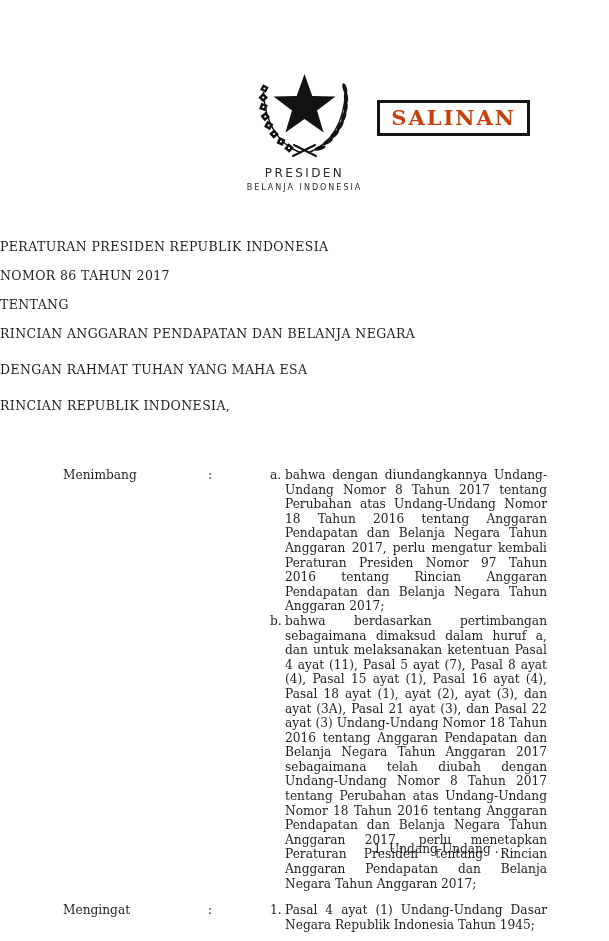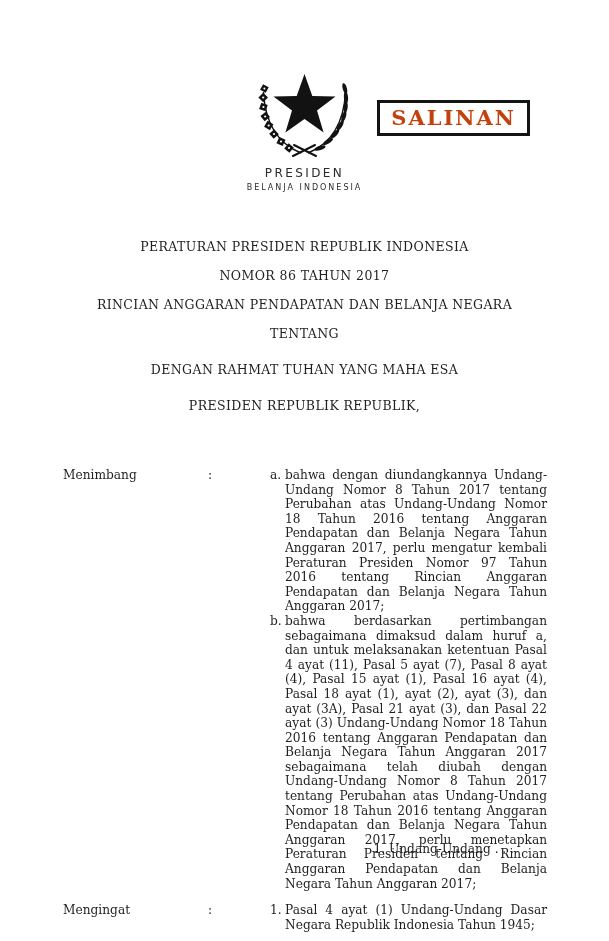--- a/index.html
+++ b/index.html
@@ -38,21 +38,20 @@
     font-size: 21px;
     letter-spacing: 2px;
     color: #c2410c;
     background: #fff;
   }
 
   
   .title-block {
     position: absolute;
     top: 232px; left: 0; right: 0;
-    text-align: center;
     font-size: 12.5px;
     letter-spacing: 0.4px;
   }
   .title-line { line-height: 29px; }
   .invocation-line { line-height: 29px; margin-top: 7px; }
   .issuer-line { line-height: 29px; margin-top: 7px; }
 
   
   .clauses {
     position: absolute;
@@ -142,24 +141,24 @@
     </span>
     <div class="lh-line lh-line1">PRESIDEN</div>
     <div class="lh-line lh-line2">BELANJA INDONESIA</div>
   </div>
 
   <div class="salinan">SALINAN</div>
 
   <div class="title-block">
     <div class="title-line">PERATURAN PRESIDEN REPUBLIK INDONESIA</div>
     <div class="title-line">NOMOR 86 TAHUN 2017</div>
+    <div class="title-line">TENTANG</div>
     <div class="title-line">RINCIAN ANGGARAN PENDAPATAN DAN BELANJA NEGARA</div>
-    <div class="title-line">TENTANG</div>
     <div class="invocation-line">DENGAN RAHMAT TUHAN YANG MAHA ESA</div>
-    <div class="issuer-line">PRESIDEN REPUBLIK REPUBLIK,</div>
+    <div class="issuer-line">RINCIAN REPUBLIK INDONESIA,</div>
   </div>
 
   <div class="clauses">
 
     <div class="clause">
       <div class="clause-label">Menimbang</div>
       <div class="clause-colon">:</div>
       <div class="clause-items">
         <div class="clause-item">
           <div class="item-marker">a.</div>

